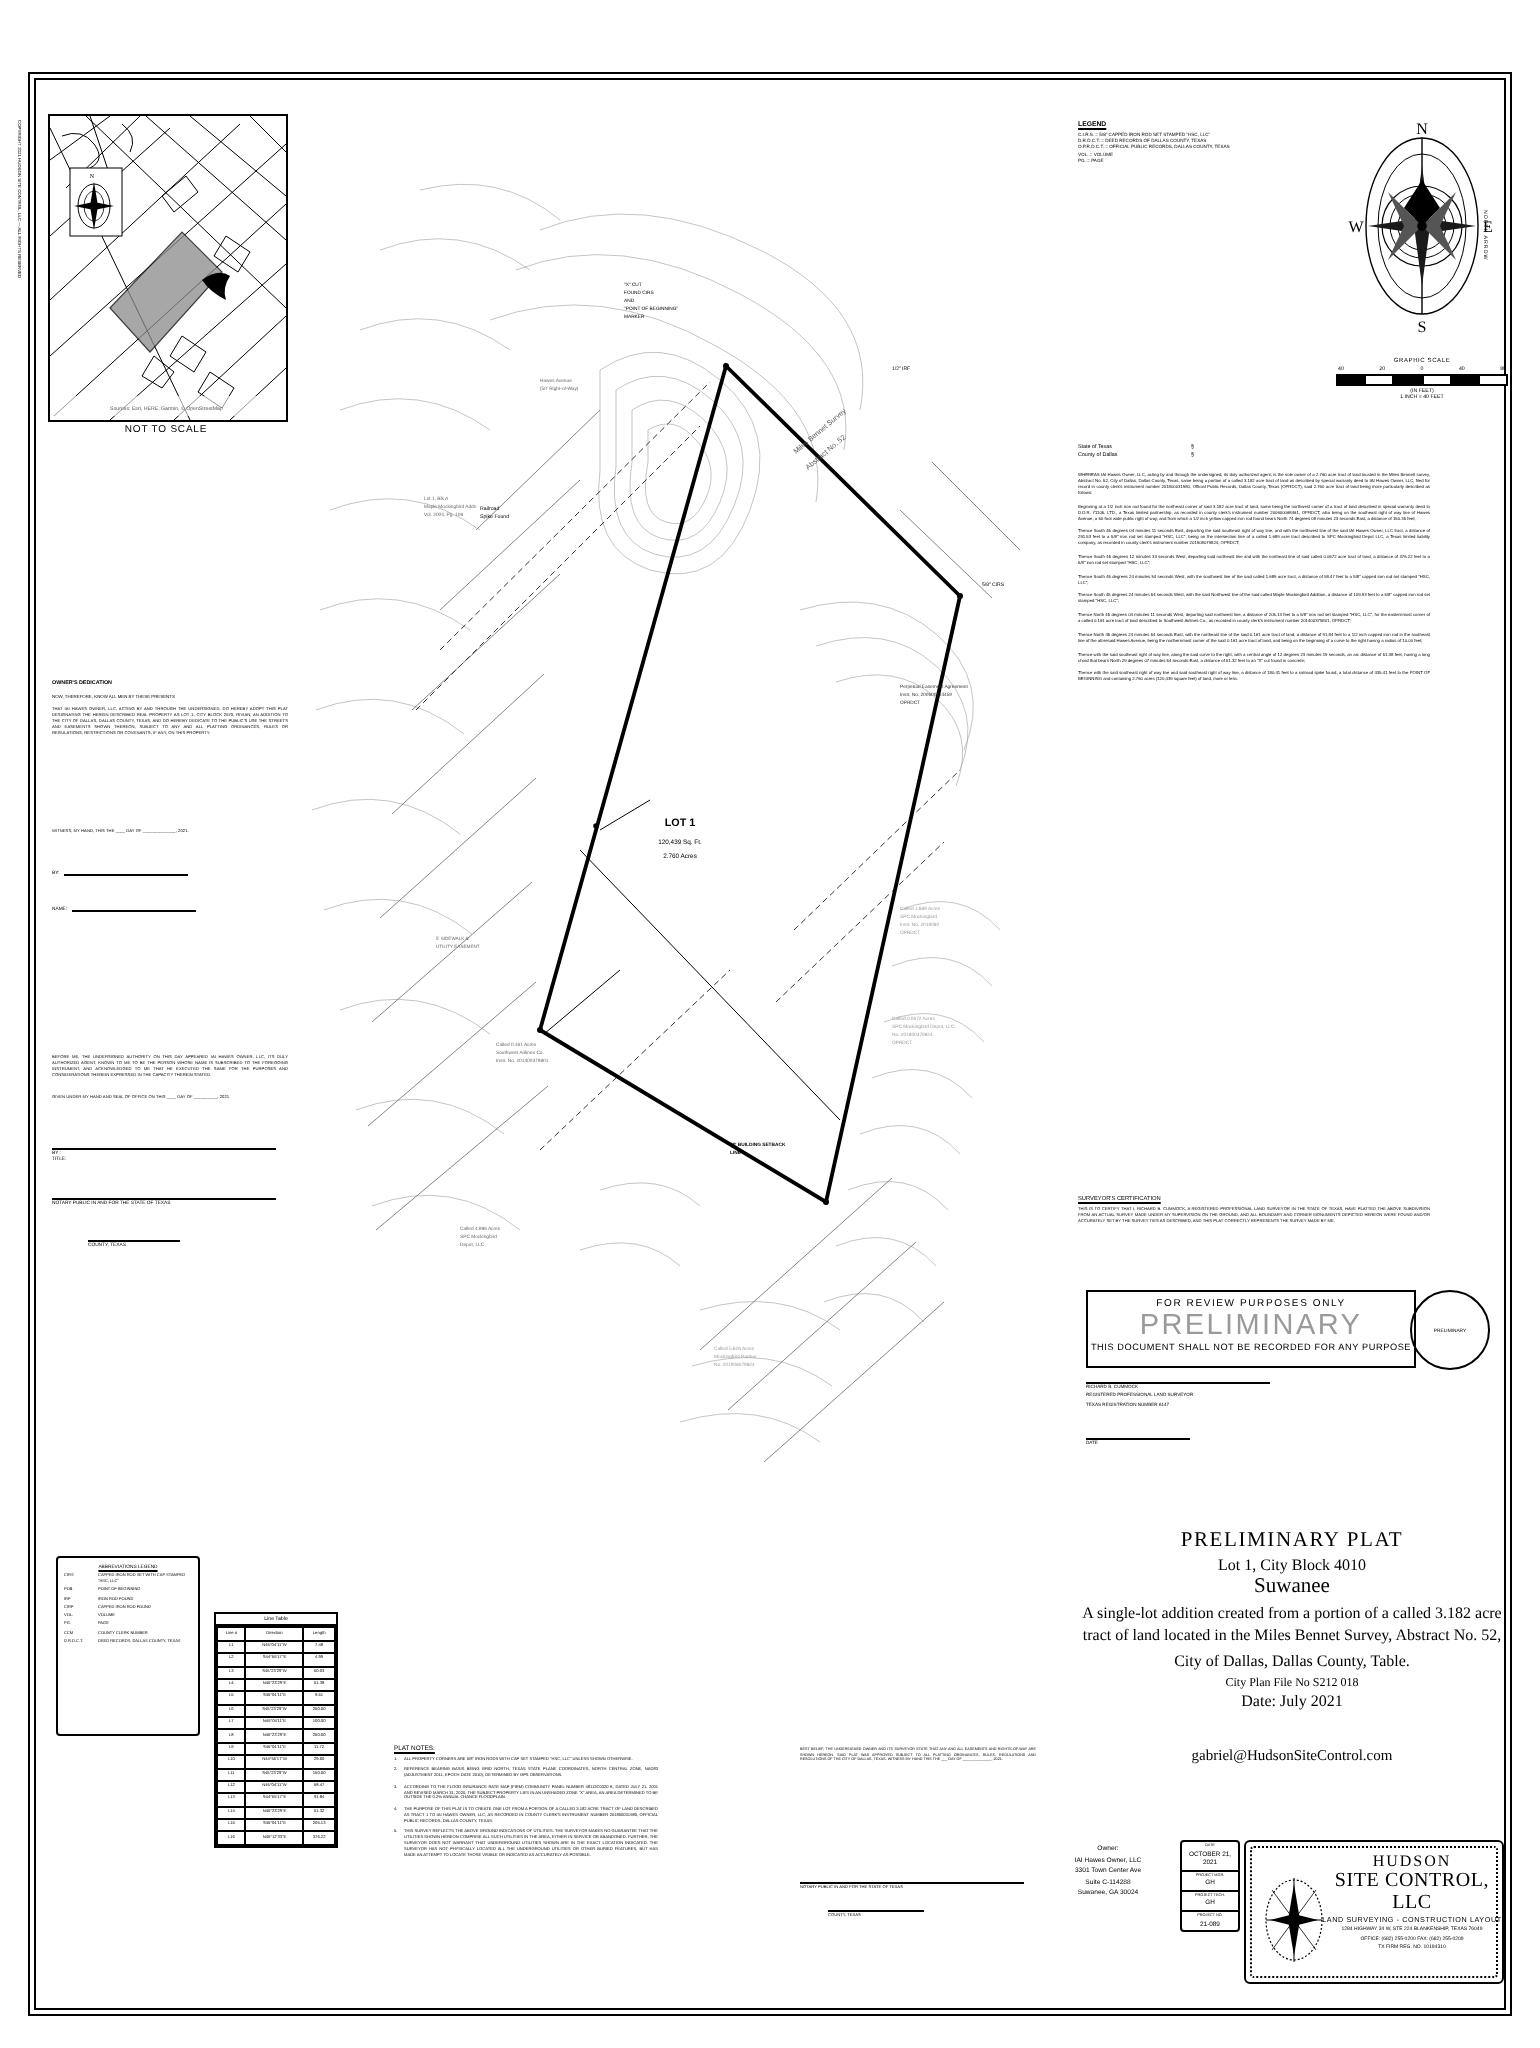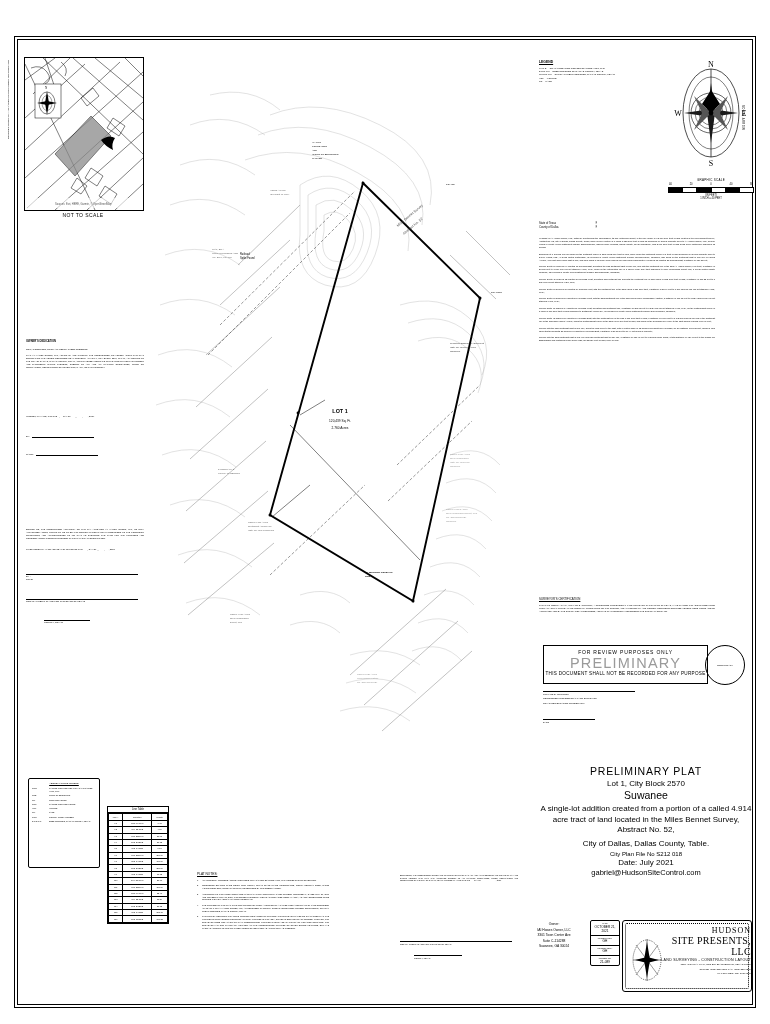--- a/index.html
+++ b/index.html
@@ -64,44 +64,44 @@
   #prelim .l1{font-size:5px;letter-spacing:0.8px;margin-top:3px;}
   #prelim .l2{font-size:14.5px;letter-spacing:1.2px;color:#9a9a9a;line-height:16px;font-family:"Liberation Sans",sans-serif;}
   #prelim .l3{font-size:4.6px;letter-spacing:0.3px;}
   #prelimoval{left:705px;top:645px;width:40px;height:40px;border:1px solid #000;border-radius:50%;display:flex;align-items:center;justify-content:center;font-size:2.4px;}
   #surveyorname{left:543px;top:690px;width:110px;}
   #surveyorname .ln{border-bottom:0.6px solid #000;width:92px;height:1px;}
   #surveyorname .nm{font-size:2.3px;line-height:3.3px;margin-top:1px;}
   #dateln{left:543px;top:718px;width:110px;}
 
   
-  #titleblock{left:540px;top:765px;width:212px;text-align:center;font-family:Liberation Sans, sans-serif;}
+  #titleblock{left:540px;top:765px;width:212px;text-align:center;font-family:Liberation Serif, serif;}
   #titleblock .t1{font-size:10.5px;letter-spacing:0.8px;}
   #titleblock .t2{font-size:8px;margin-top:1.5px;}
   #titleblock .t3{font-size:10.5px;margin-top:1.5px;}
   #titleblock .t4{font-size:8px;margin-top:3px;line-height:10.5px;}
   #titleblock .t5{font-size:6px;margin-top:2px;}
   #titleblock .t6{font-size:8px;margin-top:1px;}
-  #titleblock .t7{font-size:7.5px;margin-top:1px;}
+  #titleblock .t7{font-size:7.5px;margin-top:18px;}
 
   
   #ownerblk{left:523px;top:922px;width:62px;text-align:center;font-size:3.3px;line-height:5.2px;}
   #ownerblk .h{margin-bottom:1px;}
 
   
   #sheetinfo{left:590px;top:920px;width:30px;border:0.7px solid #000;border-radius:2px;overflow:hidden;}
   #sheetinfo .cell{border-bottom:0.6px solid #000;text-align:center;padding:1px 0 1.5px;}
   #sheetinfo .cell:last-child{border-bottom:none;}
   #sheetinfo .lab{font-size:1.9px;line-height:2.6px;}
   #sheetinfo .val{font-size:3.2px;line-height:4.2px;}
 
   
   #firm{left:622px;top:920px;width:130px;height:72px;border:1.1px solid #000;border-radius:3px;}
   #firm .inner{position:absolute;left:2px;top:2px;right:2px;bottom:2px;border:0.7px dotted #000;border-radius:2px;}
-  #firmtxt{position:absolute;left:38px;top:5px;width:90px;text-align:right;font-family:"Liberation Serif",serif;}
+  #firmtxt{position:absolute;left:38px;top:5px;width:90px;text-align:center;font-family:"Liberation Serif",serif;}
   #firmtxt .f1{font-size:8px;letter-spacing:1px;}
   #firmtxt .f2{font-size:10px;letter-spacing:0.3px;line-height:11px;}
   #firmtxt .f3{font-size:3.6px;letter-spacing:0.3px;margin-top:1px;font-family:"Liberation Sans",sans-serif;}
   #firmtxt .f4{font-size:2.5px;line-height:3.6px;margin-top:1px;font-family:"Liberation Sans",sans-serif;}
 
   
   #abbrev{left:28px;top:778px;width:72px;height:90px;border:0.9px solid #000;border-radius:2px;padding:3px 3px;}
   #abbrev .hd{font-size:2.4px;text-decoration:underline;margin-bottom:2px;text-align:center;}
   #abbrev .r{display:flex;font-size:2px;line-height:2.9px;margin-bottom:1.4px;}
   #abbrev .k{width:17px;flex-shrink:0;}
@@ -455,23 +455,23 @@
     <div class="nm">REGISTERED PROFESSIONAL LAND SURVEYOR</div>
     <div class="nm">TEXAS REGISTRATION NUMBER 6147</div>
   </div>
   <div class="blk" id="dateln">
     <div style="border-bottom:0.6px solid #000;width:52px;height:1px;"></div>
     <div style="font-size:2.3px;margin-top:1px;">DATE</div>
   </div>
 
   <div class="blk" id="titleblock">
     <div class="t1">PRELIMINARY PLAT</div>
-    <div class="t2">Lot 1, City Block 2570</div>
+    <div class="t2">Lot 1, City Block 4010</div>
     <div class="t3">Suwanee</div>
-    <div class="t4">A single-lot addition created from a portion of a called 4.914 acre tract of land located in the Miles Bennet Survey, Abstract No. 52,</div>
+    <div class="t4">A single-lot addition created from a portion of a called 3.182 acre tract of land located in the Miles Bennet Survey, Abstract No. 52,</div>
     <div class="t4">City of Dallas, Dallas County, Table.</div>
     <div class="t5">City Plan File No S212 018</div>
     <div class="t6">Date: July 2021</div>
     <div class="t7">gabriel@HudsonSiteControl.com</div>
   </div>
 
   <div class="blk" id="ownerblk">
     <div class="h">Owner:</div>
     <div>IAI Hawes Owner, LLC</div>
     <div>3301 Town Center Ave</div>
@@ -505,21 +505,21 @@
       <line x1="17" y1="2" x2="17" y2="44" stroke="#000" stroke-width="0.5"></line>
       <line x1="3" y1="23" x2="31" y2="23" stroke="#000" stroke-width="0.5"></line>
       <line x1="6" y1="8" x2="28" y2="38" stroke="#000" stroke-width="0.4"></line>
       <line x1="28" y1="8" x2="6" y2="38" stroke="#000" stroke-width="0.4"></line>
       <polygon points="17,5 20,23 17,41 14,23" fill="#000"></polygon>
       <polygon points="5,23 17,20 29,23 17,26" fill="#000"></polygon>
       <circle cx="17" cy="23" r="1.8" fill="#000"></circle>
     </svg>
     <div id="firmtxt">
       <div class="f1">HUDSON</div>
-      <div class="f2">SITE PRESENTS, LLC</div>
+      <div class="f2">SITE CONTROL, LLC</div>
       <div class="f3">LAND SURVEYING - CONSTRUCTION LAYOUT</div>
       <div class="f4">1284 HIGHWAY 34 W, STE 224    BLANKENSHIP, TEXAS 76049</div>
       <div class="f4">OFFICE: (682) 255-0200     FAX: (682) 255-0209</div>
       <div class="f4">TX FIRM REG. NO. 10194310</div>
     </div>
   </div>
 
   <div class="blk" id="abbrev">
     <div class="hd">ABBREVIATIONS LEGEND</div>
     <div class="r">

